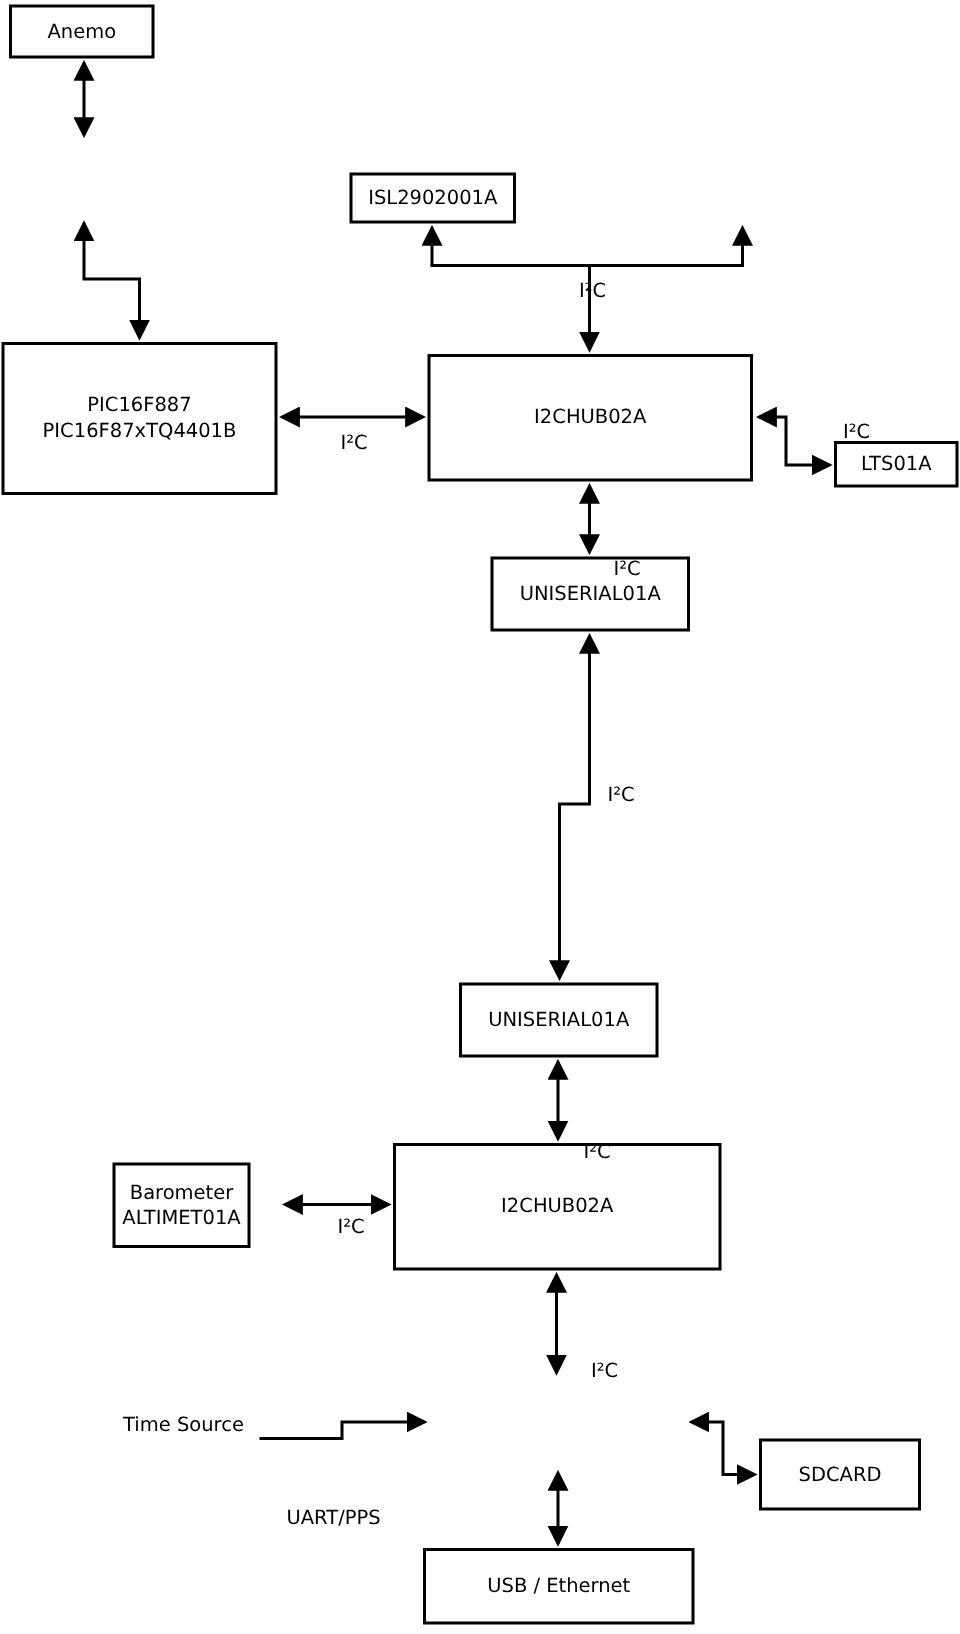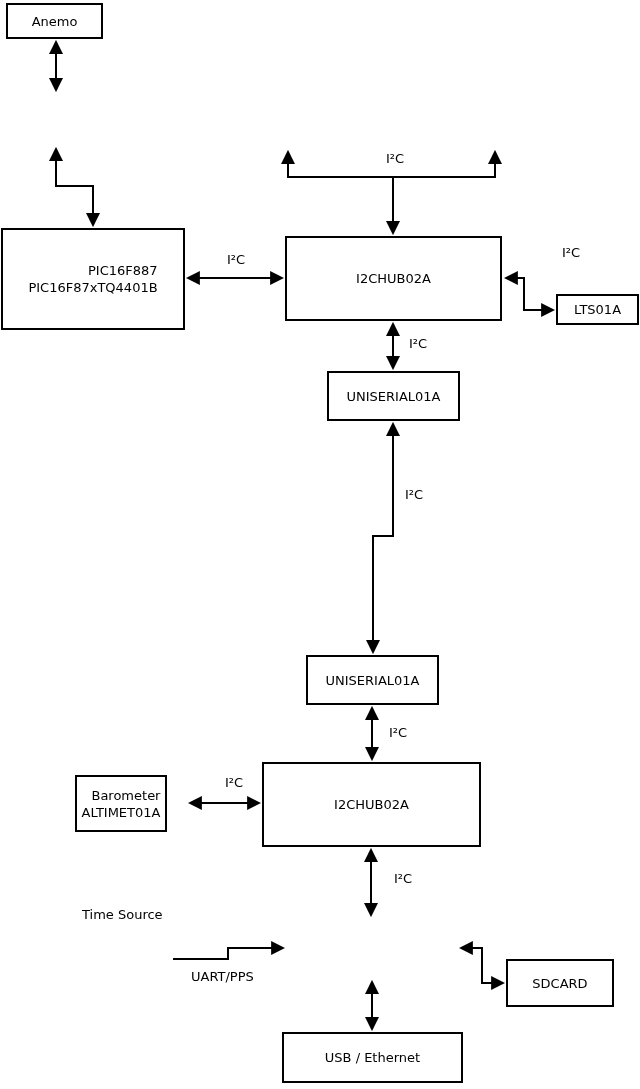--- a/index.html
+++ b/index.html
@@ -19,30 +19,31 @@
   }
   .conn { stroke: #000000; stroke-width: 2; fill: none; }
   .box {
     position: absolute;
     box-sizing: border-box;
     border: 2px solid #000000;
     background: #ffffff;
     display: flex;
     align-items: center;
     justify-content: center;
-    text-align: right;
+    text-align: center;
     font-size: 13px;
     line-height: 17px;
   }
   .box span { white-space: pre-line; }
   .lbl {
     position: absolute;
     font-size: 13px;
     line-height: 16px;
     white-space: nowrap;
+    margin-top: 36px;
   }
 </style>
 </head>
 <body>
 
 <div class="stage">
 
   <svg class="wires" width="640" height="1089" viewBox="0 0 640 1089" xmlns="http://www.w3.org/2000/svg">
     <defs>
       <marker id="arrow" viewBox="0 0 10 10" refX="8.5" refY="5" markerWidth="7" markerHeight="7" orient="auto-start-reverse">
@@ -83,20 +84,23 @@
   <div class="box" style="left:6px; top:3px; width:97px; height:36px">
     <span>Anemo</span>
   </div>
 
 
   <div class="box" style="left:1px; top:228px; width:184px; height:102px">
     <span>PIC16F887
 PIC16F87xTQ4401B</span>
   </div>
 
+  <div class="box" style="left:233px; top:115px; width:111px; height:34px">
+    <span>ISL2902001A</span>
+  </div>
 
 
   <div class="box" style="left:285px; top:236px; width:217px; height:85px">
     <span>I2CHUB02A</span>
   </div>
 
   <div class="box" style="left:556px; top:294px; width:83px; height:31px">
     <span>LTS01A</span>
   </div>
 

